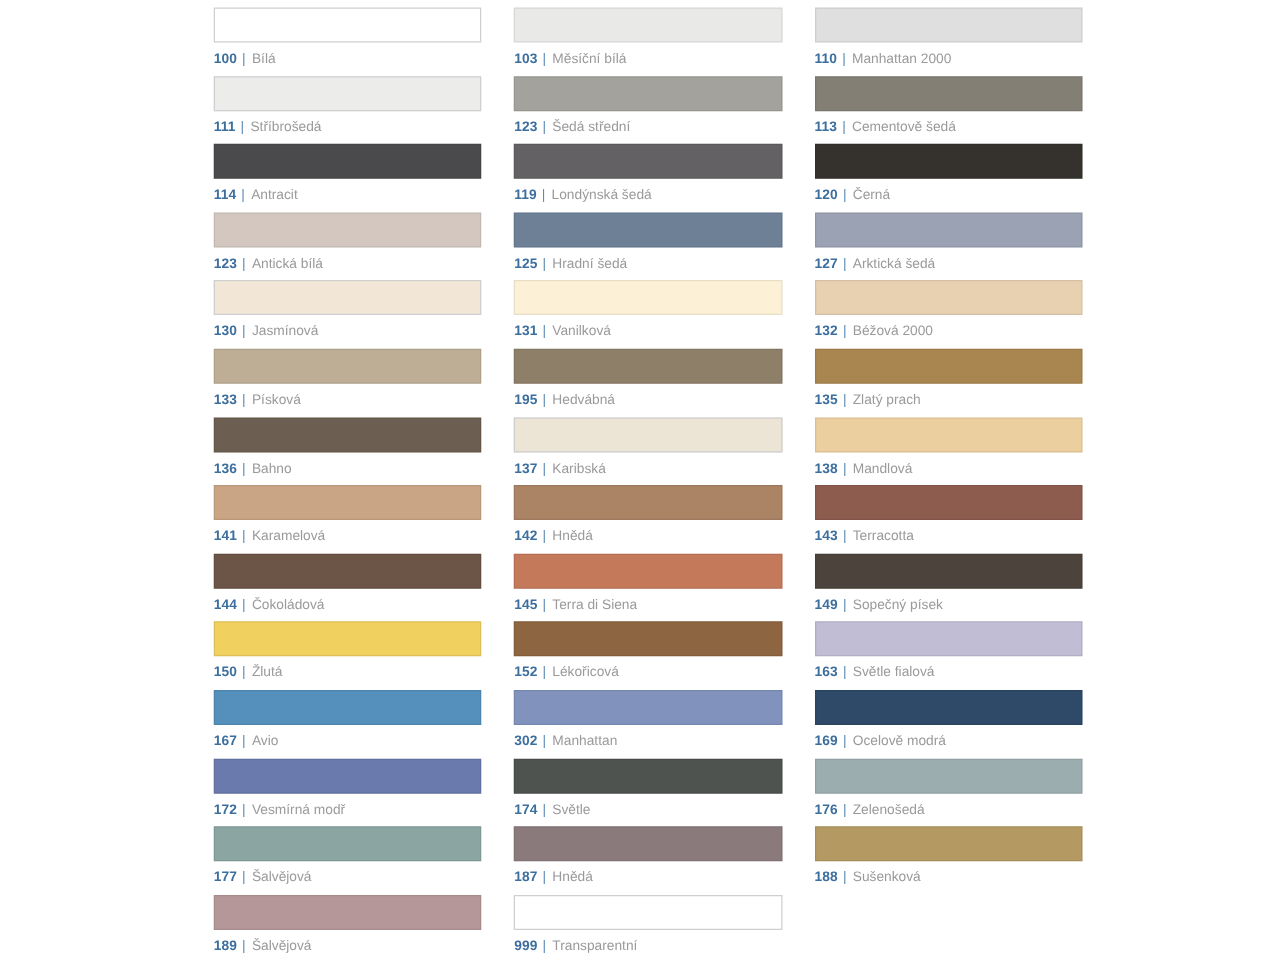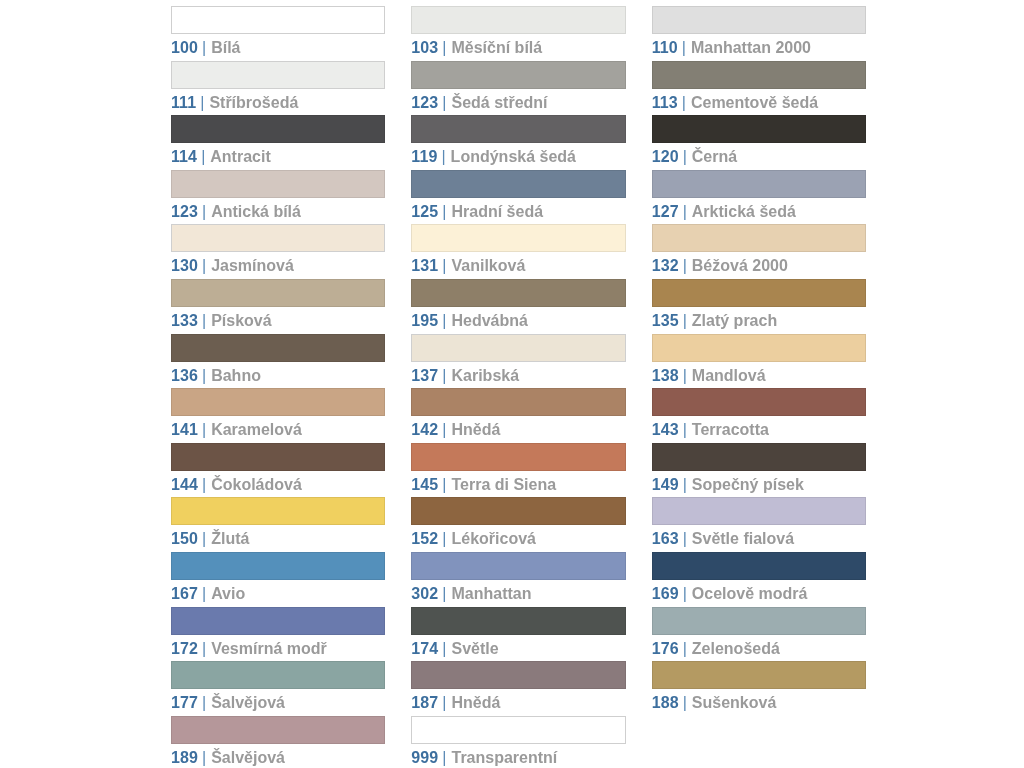--- a/index.html
+++ b/index.html
@@ -39,42 +39,42 @@
     box-sizing: border-box;
     border: 1px solid rgba(0, 0, 0, 0.08);
   }
 
   .swatch-chip.outlined {
     border: 1px solid #cfcfcf;
   }
 
   .swatch-caption {
     margin-top: 7px;
-    font-size: 16px;
+    font-size: 11px;
     line-height: 13px;
     white-space: nowrap;
     display: flex;
     align-items: baseline;
   }
 
   .swatch-code {
     color: #3d6f9e;
     font-weight: bold;
     letter-spacing: 0.1px;
   }
 
   .swatch-sep {
     color: #5b8ab5;
     margin: 0 5px 0 4px;
     font-weight: normal;
   }
 
   .swatch-name {
     color: #9a9a9a;
-    font-weight: bold;
+    font-weight: normal;
     text-align: center;
   }
 </style>
 </head>
 <body>
 
 <main id="swatch-grid">
     <div class="swatch-cell">
       <div class="swatch-chip outlined" style="background: rgb(255, 255, 255);"></div>
       <div class="swatch-caption">

